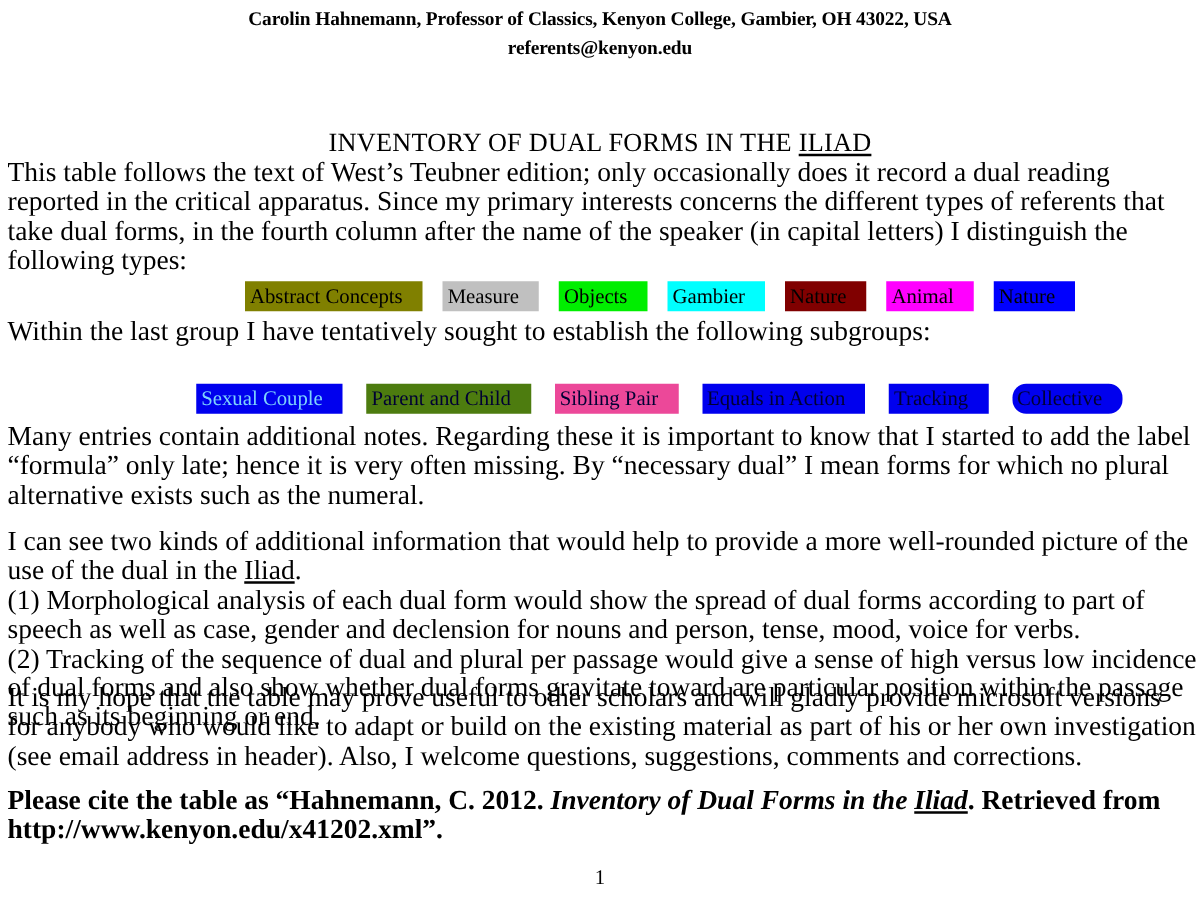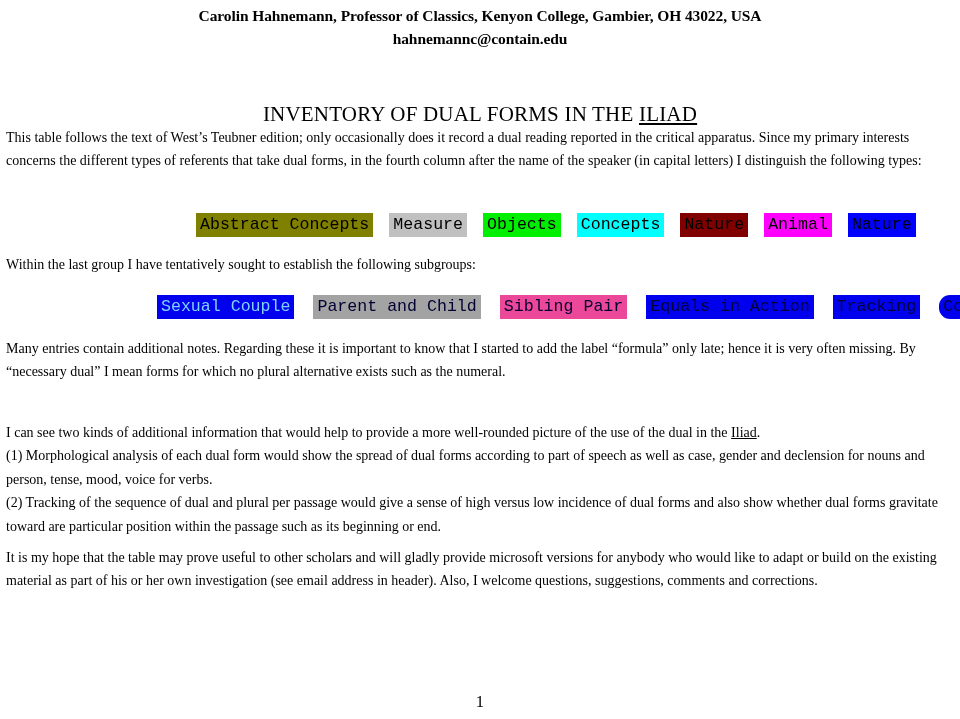--- a/index.html
+++ b/index.html
@@ -54,21 +54,21 @@
   }
   .doc-title .u { text-decoration: underline; }
 
   
   .body-col {
     position: absolute;
     left: 6px;
     width: 952px;
   }
   .para {
-    font-size: 14px;
+    font-size: 22px;
     line-height: 23.4px;
     text-align: left;
   }
   .para .u { text-decoration: underline; }
   .para .i { font-style: italic; }
 
   
   #intro-para { top: 126px; }
   
   #subgroup-intro { top: 253px; }
@@ -94,23 +94,24 @@
     top: 213px;
   }
   #subgroup-label-row {
     left: 157px;
     top: 295px;
   }
   .label-chip {
     display: inline-block;
     font-size: 16.6px;
     line-height: 21px;
-    padding: 1px 4px 2px 4px;
+    padding: 1px 16px 2px 4px;
     color: #000000;
-    font-family: Liberation Mono, monospace;
+    font-family: Liberation Serif, serif;
+    margin-top: 12px;
   }
   #type-label-row .label-chip { margin-right: 16px; }
   #type-label-row .label-chip:last-child { margin-right: 0; }
   #subgroup-label-row .label-chip { margin-right: 19px; }
   #subgroup-label-row .label-chip:last-child { margin-right: 0; border-radius: 11px; }
 
   
   .page-number {
     position: absolute;
     left: 0;
@@ -121,64 +122,67 @@
     line-height: 20px;
   }
 </style>
 </head>
 <body>
 
 <div class="page">
 
   <div class="header-block">
     <div class="header-line">Carolin Hahnemann, Professor of Classics, Kenyon College, Gambier, OH 43022, USA</div>
-    <div class="header-line">hahnemannc@contain.edu</div>
+    <div class="header-line">referents@kenyon.edu</div>
   </div>
 
   <div class="doc-title">
     <span>INVENTORY OF DUAL FORMS IN THE </span><span class="u">ILIAD</span>
   </div>
 
   <div class="body-col" id="intro-para">
     <div class="para">This table follows the text of West’s Teubner edition; only occasionally does it record a dual reading reported in the critical apparatus. Since my primary interests concerns the different types of referents that take dual forms, in the fourth column after the name of the speaker (in capital letters) I distinguish the following types:</div>
   </div>
 
   <div class="label-row" id="type-label-row">
     <span class="label-chip" style="background-color: rgb(128, 128, 0); color: rgb(0, 0, 0);">Abstract Concepts</span>
     <span class="label-chip" style="background-color: rgb(192, 192, 192); color: rgb(0, 0, 0);">Measure</span>
     <span class="label-chip" style="background-color: rgb(0, 238, 0); color: rgb(0, 0, 0);">Objects</span>
-    <span class="label-chip" style="background-color: rgb(0, 255, 255); color: rgb(0, 0, 0);">Concepts</span>
+    <span class="label-chip" style="background-color: rgb(0, 255, 255); color: rgb(0, 0, 0);">Gambier</span>
     <span class="label-chip" style="background-color: rgb(128, 0, 0); color: rgb(0, 0, 0);">Nature</span>
     <span class="label-chip" style="background-color: rgb(255, 0, 255); color: rgb(0, 0, 0);">Animal</span>
     <span class="label-chip" style="background-color: rgb(0, 0, 255); color: rgb(0, 0, 0);">Nature</span>
   </div>
 
   <div class="body-col" id="subgroup-intro">
     <div class="para">Within the last group I have tentatively sought to establish the following subgroups:</div>
   </div>
 
   <div class="label-row" id="subgroup-label-row">
     <span class="label-chip" style="background-color: rgb(0, 0, 238); color: #7dd3fc;">Sexual Couple</span>
-    <span class="label-chip" style="background-color: #a3a3a3; color: rgb(0, 0, 51);">Parent and Child</span>
+    <span class="label-chip" style="background-color: #4d7c0f; color: rgb(0, 0, 51);">Parent and Child</span>
     <span class="label-chip" style="background-color: #ec4899; color: rgb(0, 0, 51);">Sibling Pair</span>
     <span class="label-chip" style="background-color: rgb(0, 0, 238); color: rgb(0, 0, 51);">Equals in Action</span>
     <span class="label-chip" style="background-color: rgb(0, 0, 238); color: rgb(0, 0, 51);">Tracking</span>
     <span class="label-chip" style="background-color: rgb(0, 0, 238); color: rgb(0, 0, 51);">Collective</span>
   </div>
 
   <div class="body-col" id="notes-para">
     <div class="para">Many entries contain additional notes.  Regarding these it is important to know that I started to add the label “formula” only late; hence it is very often missing.  By “necessary dual” I mean forms for which no plural alternative exists such as the numeral.</div>
   </div>
 
   <div class="body-col" id="addl-para">
     <div class="para"><span>I can see two kinds of additional information that would help to provide a more well-rounded picture of the use of the dual in the </span><span class="u">Iliad</span><span>.</span></div>
     <div class="para">(1)  Morphological analysis of each dual form would show the spread of dual forms according to part of speech as well as case, gender and declension for nouns and person, tense, mood, voice for verbs.</div>
     <div class="para">(2) Tracking of the sequence of dual and plural per passage would give a sense of high versus low incidence of dual forms and also show whether dual forms gravitate toward are particular position within the passage such as its beginning or end.</div>
   </div>
 
   <div class="body-col" id="hope-para">
     <div class="para">It is my hope that the table may prove useful to other scholars and will gladly provide microsoft versions for anybody who would like to adapt or build on the existing material as part of his or her own investigation (see email address in header).  Also, I welcome questions, suggestions, comments and corrections.</div>
   </div>
 
+  <div class="body-col" id="cite-para">
+    <div class="para"><span>Please cite the table as “Hahnemann, C. 2012. </span><span class="i">Inventory of Dual Forms in the </span><span class="i u">Iliad</span><span>. Retrieved from http://www.kenyon.edu/x41202.xml”.</span></div>
+  </div>
 
   <div class="page-number">1</div>
 
 </div>
 
 </body></html>

